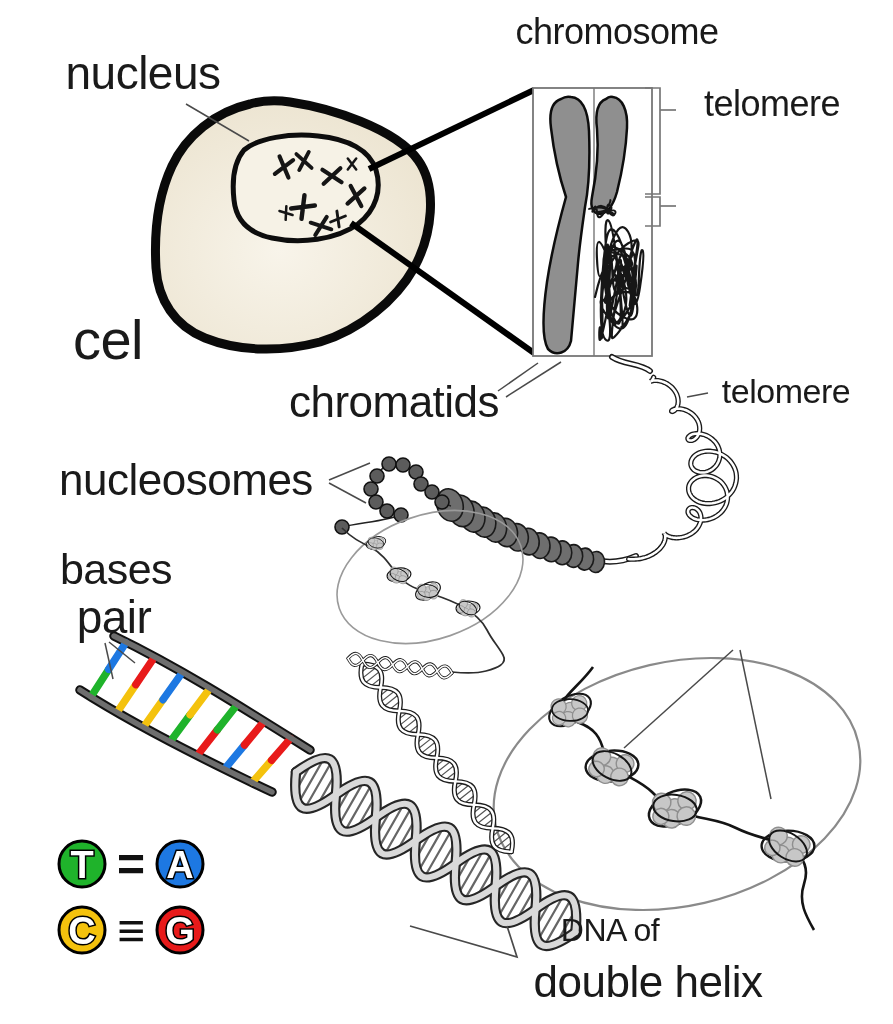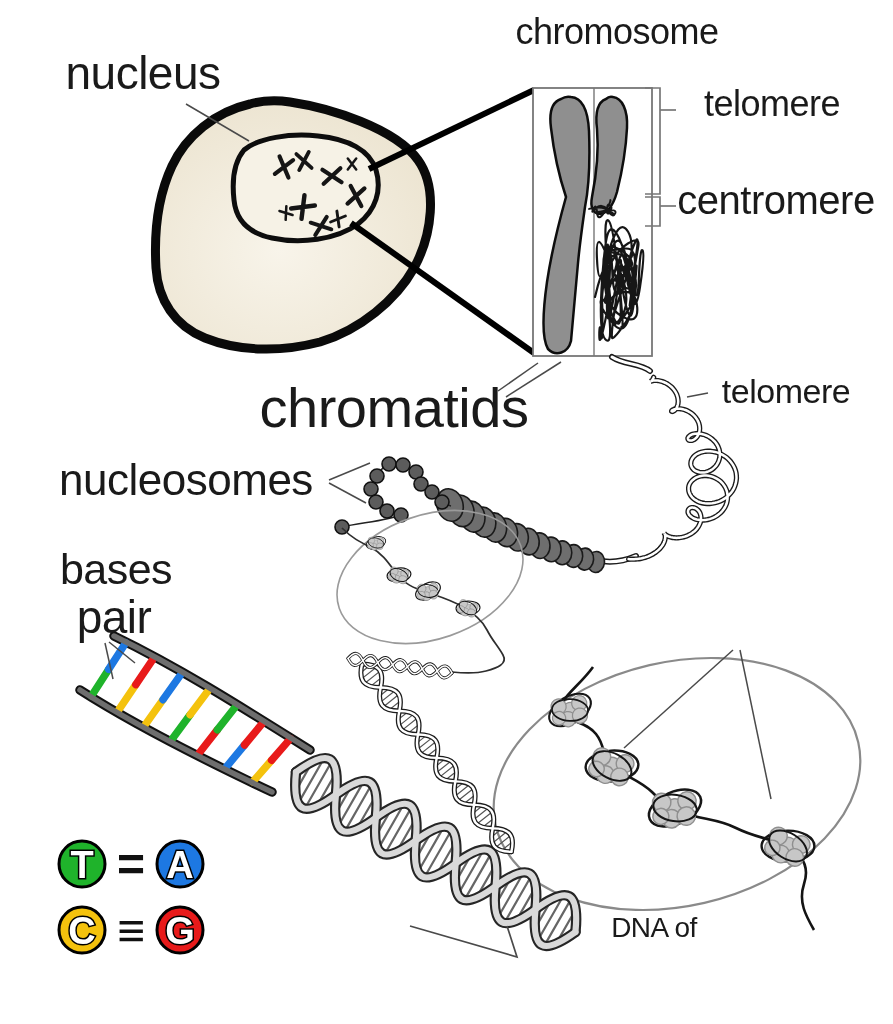--- a/index.html
+++ b/index.html
@@ -218,22 +218,23 @@
     <circle cx="82" cy="930" r="23" stroke="#000" stroke-width="3" fill="#f4c20d"></circle>
     <text x="82" y="931" font-size="38" font-weight="bold" fill="#fff" stroke="#000" stroke-width="3" paint-order="stroke" dominant-baseline="central">C</text>
     <text x="131" y="930" font-size="48" font-weight="bold" fill="#111" dominant-baseline="central">≡</text>
     <circle cx="180" cy="930" r="23" stroke="#000" stroke-width="3" fill="#e81a1a"></circle>
     <text x="180" y="931" font-size="38" font-weight="bold" fill="#fff" stroke="#000" stroke-width="3" paint-order="stroke" dominant-baseline="central">G</text>
   </g>
 </svg>
 
 <div class="lbl" style="left:617px;top:14px;font-size:36px;">chromosome</div>
 <div class="lbl" style="left:130px;top:50px;font-size:46px;margin-left:13px;">nucleus</div>
+<div class="lbl" style="left:108px;top:312px;font-size:56px;">cel</div>
 <div class="lbl" style="left:772px;top:86px;font-size:36px;">telomere</div>
-<div class="lbl" style="left:776px;top:180px;font-size:40px;">centromere</div>
-<div class="lbl" style="left:394px;top:380px;font-size:56px;text-align:center;">chromatids</div>
+<div class="lbl" style="left:394px;top:380px;font-size:44px;text-align:center;">chromatids</div>
 <div class="lbl" style="left:786px;top:374px;font-size:34px;">telomere</div>
 <div class="lbl" style="left:116px;top:548px;font-size:43px;">bases</div>
 <div class="lbl" style="left:186px;top:458px;font-size:44px;">nucleosomes</div>
 <div class="lbl" style="left:114px;top:594px;font-size:46px;">pair</div>
-<div class="lbl" style="left:654px;top:914px;font-size:28px;">DNA of</div>
+<div class="lbl" style="left:610px;top:914px;font-size:32px;">DNA of</div>
+<div class="lbl" style="left:648px;top:960px;font-size:44px;">double helix</div>
 
 </div>
 
 </body></html>

